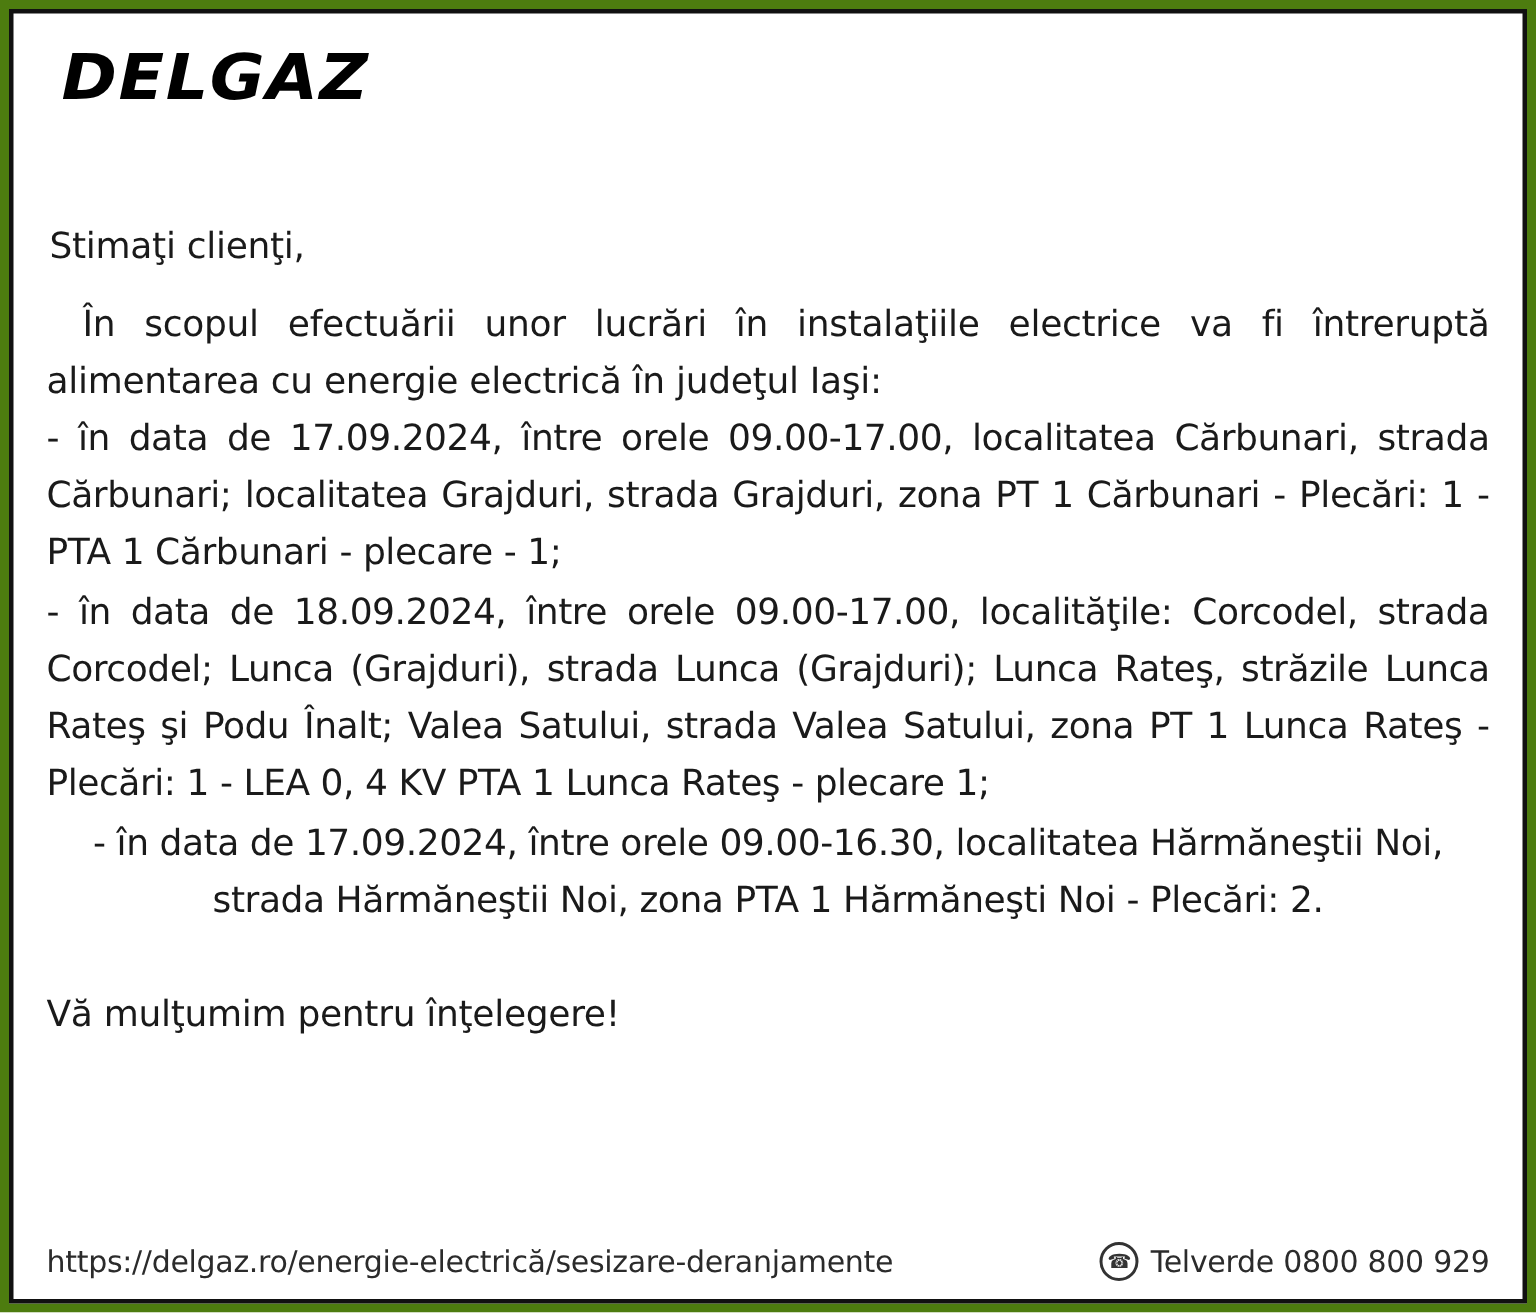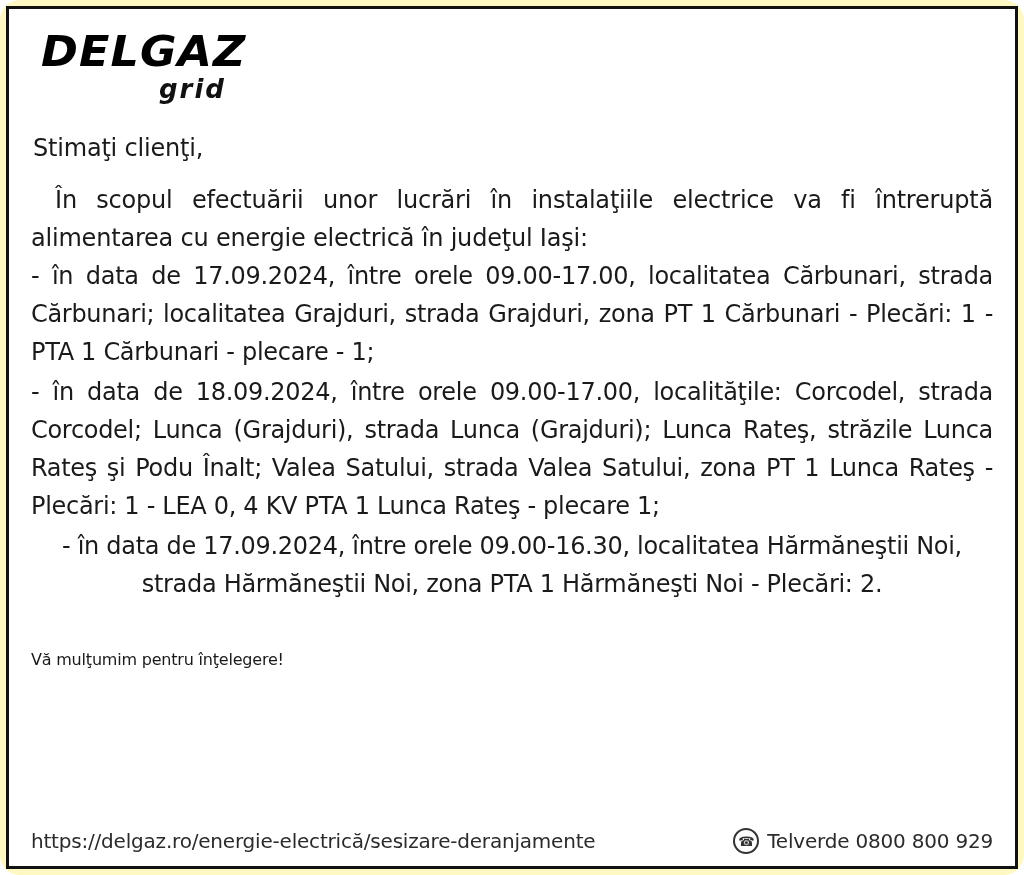--- a/index.html
+++ b/index.html
@@ -13,22 +13,21 @@
     font-family: "DejaVu Sans", sans-serif;
     color: #1a1a1a;
     overflow: hidden;
   }
   .page {
     position: relative;
     width: 1024px;
     height: 875px;
     box-sizing: border-box;
     padding: 6px;
-    background: #fef9c3;
-    border-radius: 20px;
+    background: #4d7c0f;
   }
   .frame {
     position: relative;
     width: 100%;
     height: 100%;
     box-sizing: border-box;
     border: 3px solid #111111;
     background: #ffffff;
     padding: 20px 22px 10px 22px;
   }
@@ -57,21 +56,21 @@
     font-size: 26px;
     color: #111111;
     line-height: 28px;
     margin-left: 118px;
     letter-spacing: 2px;
   }
   
   .salutation {
     font-size: 24px;
     line-height: 30px;
-    margin-top: 18px;
+    margin-top: 34px;
     margin-left: 2px;
     letter-spacing: -0.2px;
   }
   .intro {
     font-size: 24px;
     line-height: 38px;
     margin-top: 18px;
     text-align: justify;
     letter-spacing: -0.2px;
   }
@@ -85,21 +84,21 @@
     font-size: 24px;
     line-height: 38px;
     text-align: justify;
     letter-spacing: -0.3px;
     margin-bottom: 2px;
   }
   .item:last-child {
     text-align: center;
   }
   .thanks {
-    font-size: 16px;
+    font-size: 24px;
     line-height: 30px;
     margin-top: 42px;
     letter-spacing: -0.2px;
   }
   
   .footer {
     position: absolute;
     left: 22px;
     right: 22px;
     bottom: 12px;
@@ -132,21 +131,20 @@
   }
 </style>
 </head>
 <body>
 
 <div class="page">
   <div class="frame">
 
     <div class="logo-block">
       <div class="logo-main">DELGAZ</div>
-      <div class="logo-sub">grid</div>
     </div>
 
     <div class="salutation">Stimaţi clienţi,</div>
 
     <div class="intro"><span class="indent"></span><span>În scopul efectuării unor lucrări în instalaţiile electrice va fi întreruptă alimentarea cu energie electrică în judeţul Iaşi:</span></div>
 
     <div class="items">
       <div class="item">- în data de 17.09.2024, între orele 09.00-17.00, localitatea Cărbunari, strada Cărbunari; localitatea Grajduri, strada Grajduri, zona PT 1 Cărbunari - Plecări: 1 - PTA 1 Cărbunari - plecare - 1;</div>
       <div class="item">- în data de 18.09.2024, între orele 09.00-17.00, localităţile: Corcodel, strada Corcodel; Lunca (Grajduri), strada Lunca (Grajduri); Lunca Rateş, străzile Lunca Rateş şi Podu Înalt; Valea Satului, strada Valea Satului, zona PT 1 Lunca Rateş - Plecări: 1 - LEA 0, 4 KV PTA 1 Lunca Rateş - plecare 1;</div>
       <div class="item">- în data de 17.09.2024, între orele 09.00-16.30, localitatea Hărmăneştii Noi, strada Hărmăneştii Noi, zona PTA 1 Hărmăneşti Noi - Plecări: 2.</div>

